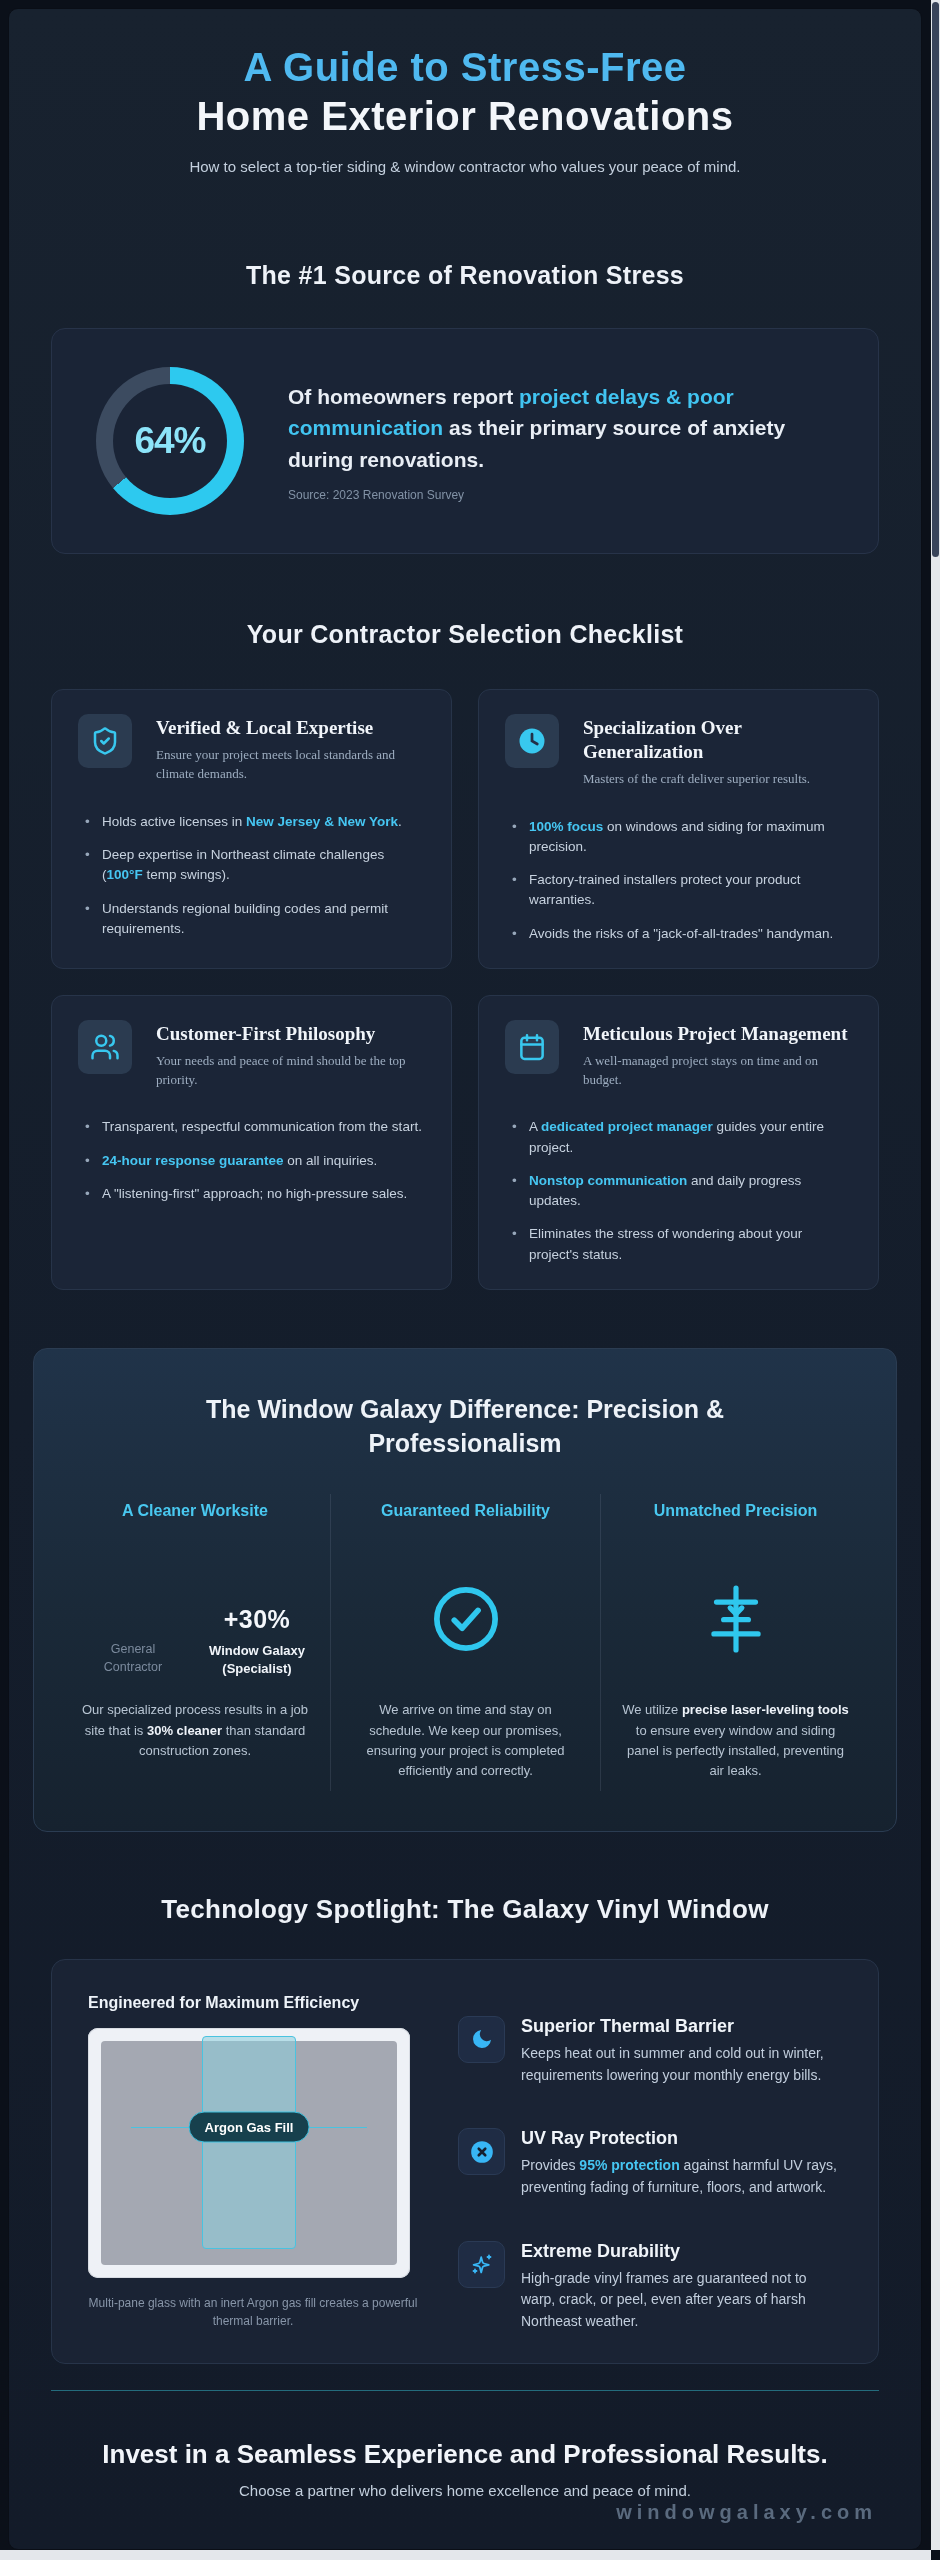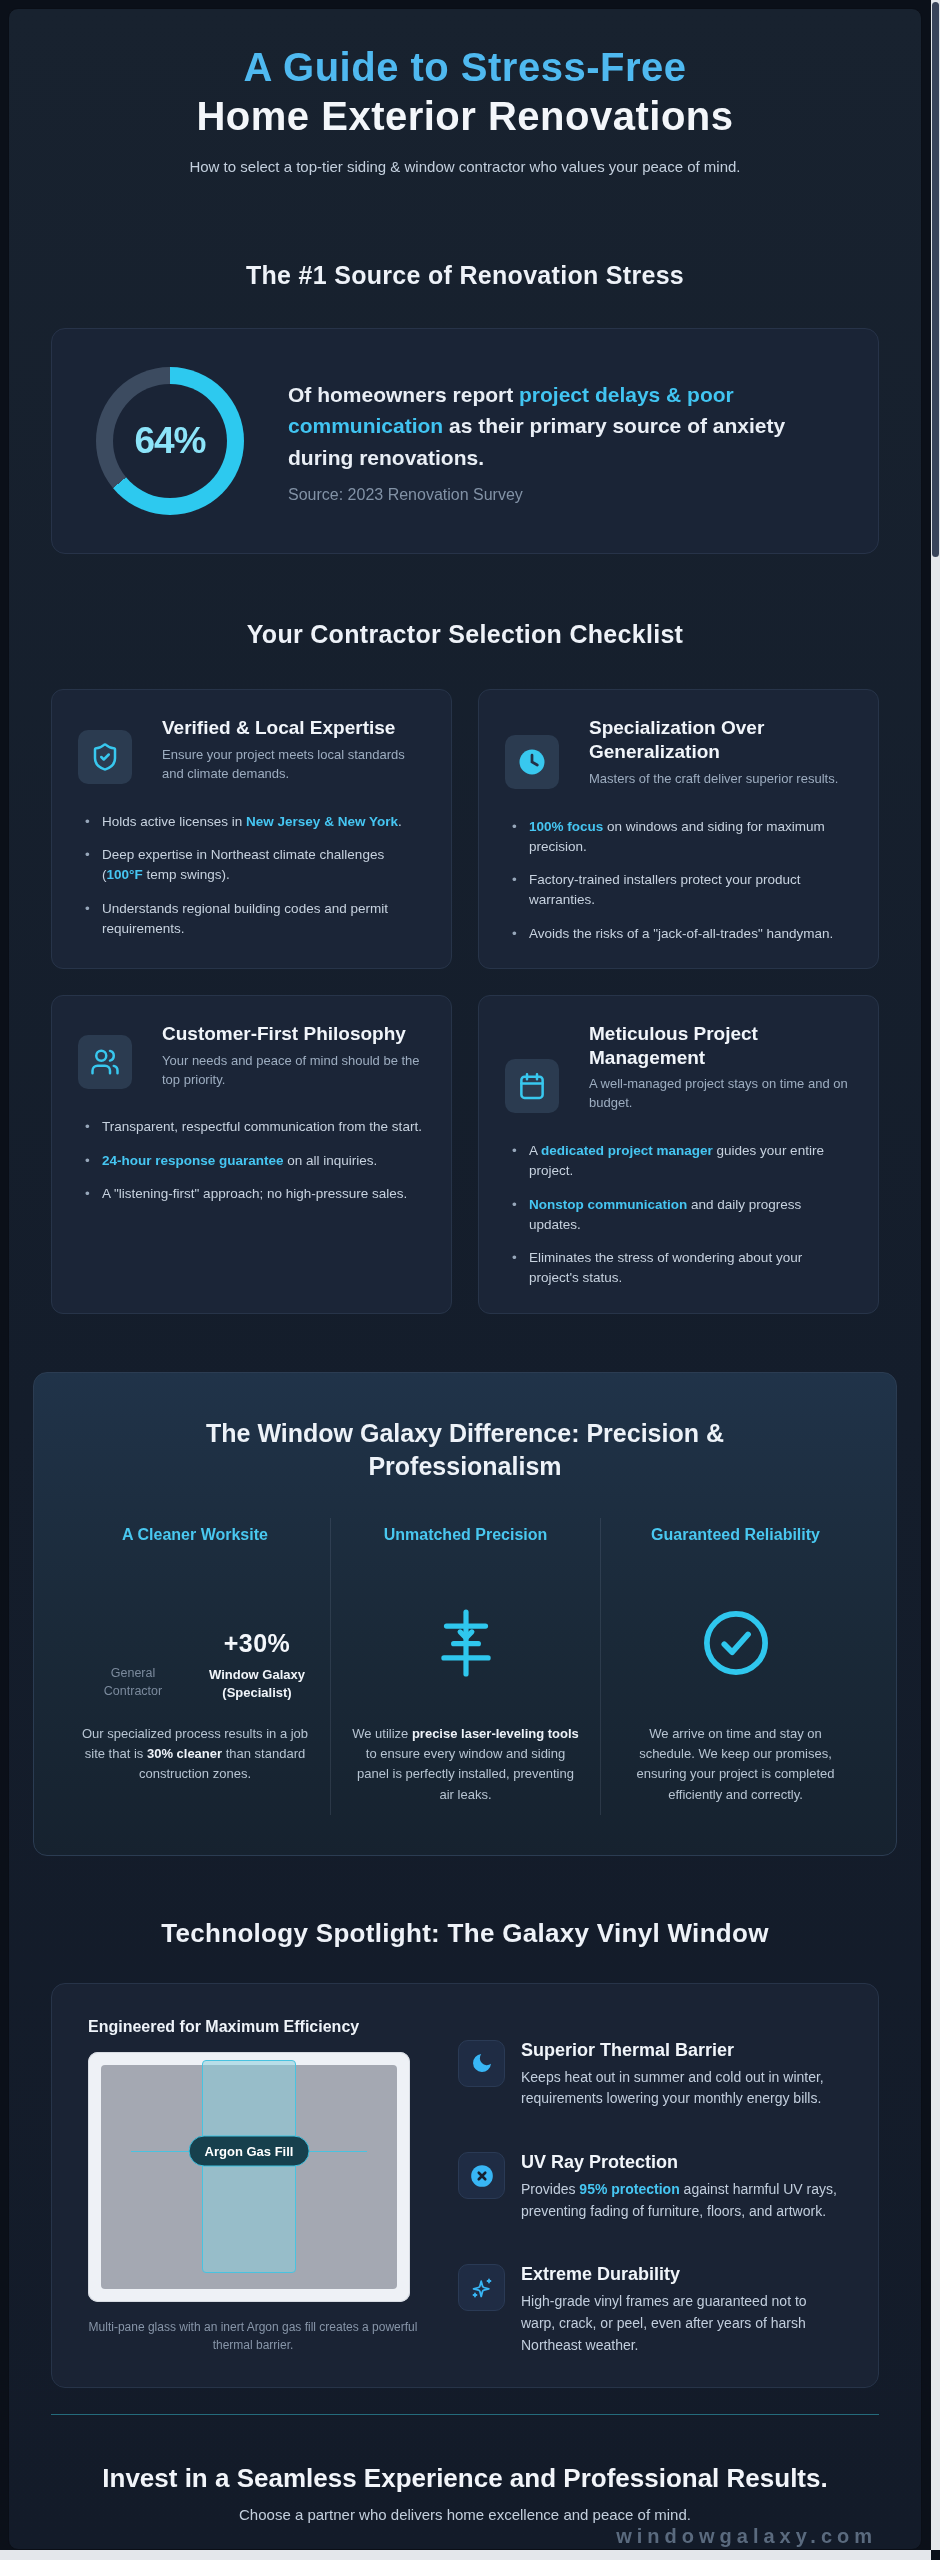--- a/index.html
+++ b/index.html
@@ -38,28 +38,28 @@
     margin:38px 4px 0; background:#1a2436; border:1px solid #273349; border-radius:14px;
     padding:38px 44px; display:flex; align-items:center; gap:44px;
   }
   .donut { width:148px; height:148px; border-radius:50%;
     background:conic-gradient(#2dc9ef 0 64%, #3c4b60 0 100%); position:relative; flex:none; }
   .donut::after { content:""; position:absolute; inset:17px; border-radius:50%; background:#1a2436; }
   .donut-label { position:absolute; inset:0; z-index:1; display:flex; align-items:center; justify-content:center;
     font-size:37px; font-weight:bold; color:#8ce4f9; letter-spacing:-1px; }
   .stat-text { font-size:21px; font-weight:bold; color:#e9eef5; line-height:1.5; max-width:560px; }
   .stat-text .cy { color:#41c4f1; }
-  .stat-source { margin-top:13px; font-size:16px; font-weight:normal; color:#8292a6; }
+  .stat-source { margin-top:13px; font-size:12px; font-weight:normal; color:#8292a6; }
 
   
   .grid2 { margin:40px 4px 0; display:grid; grid-template-columns:1fr 1fr; gap:26px; }
   .card {
     background:#1b2537; border:1px solid #273449; border-radius:12px; padding:24px 26px;
   }
-  .card-head { display:flex; gap:30px; align-items:flex-end; }
+  .card-head { display:flex; gap:24px; align-items:flex-start;font-family:Liberation Serif, serif; }
   .icon-box { width:54px; height:54px; flex:none; border-radius:10px; background:#2b3b50;
     display:flex; align-items:center; justify-content:center; color:#38c8ef; }
   .card-title { color:#f1f5fa; font-size:19px; font-weight:bold; line-height:1.25; padding-top:2px; }
   .card-sub { color:#9dadc0; font-size:13px; line-height:1.45; margin-top:6px; }
   .bullets { list-style:none; margin-top:28px; }
   .bullets li { position:relative; padding-left:24px; color:#c7d2df; font-size:13.5px; line-height:1.5; margin-top:13px; }
   .bullets li::before { content:"•"; position:absolute; left:7px; top:0; color:#97a7ba; }
   .cy { color:#46c6f2; font-weight:bold; }
   .wh { color:#eef3f9; font-weight:bold; }
 
@@ -245,44 +245,44 @@
             <div class="mini-col">
               <div class="mini-stat">+30%</div>
               <div class="mini-label-strong">Window Galaxy (Specialist)</div>
             </div>
           </div>
         </div>
         <p class="diff-body"><span>Our specialized process results in a job site that is </span><span class="wh">30% cleaner</span><span> than standard construction zones.</span></p>
       </div>
 
       <div class="diff-col">
+        <div class="diff-col-title">Guaranteed Reliability</div>
+        <div class="diff-viz" style="align-items:center;">
+          <svg width="76" height="76" viewBox="0 0 24 24" fill="none" stroke="currentColor" stroke-width="1.8" stroke-linecap="round" stroke-linejoin="round">
+              <circle cx="12" cy="12" r="9.2"></circle>
+              <path d="m8.3 12.4 2.5 2.5 5-5.6"></path>
+            </svg>
+        </div>
+        <p class="diff-body"><span>We arrive on time and stay on schedule. We keep our promises, ensuring your project is completed efficiently and correctly.</span><span class="wh"></span><span></span></p>
+      </div>
+
+      <div class="diff-col">
         <div class="diff-col-title">Unmatched Precision</div>
         <div class="diff-viz" style="align-items:center;">
           <svg width="78" height="78" viewBox="0 0 24 24" fill="none" stroke="currentColor" stroke-width="1.6" stroke-linecap="round" stroke-linejoin="round">
               <path d="M12 2.5v19"></path>
               <path d="M6 6.8h12"></path>
               <path d="m10.2 8.6 1.8 1.8 1.8-1.8"></path>
               <path d="M8.2 12.2h7.6"></path>
               <path d="M5.2 16.6h13.6"></path>
             </svg>
         </div>
         <p class="diff-body"><span>We utilize </span><span class="wh">precise laser-leveling tools</span><span> to ensure every window and siding panel is perfectly installed, preventing air leaks.</span></p>
       </div>
 
-      <div class="diff-col">
-        <div class="diff-col-title">Guaranteed Reliability</div>
-        <div class="diff-viz" style="align-items:center;">
-          <svg width="76" height="76" viewBox="0 0 24 24" fill="none" stroke="currentColor" stroke-width="1.8" stroke-linecap="round" stroke-linejoin="round">
-              <circle cx="12" cy="12" r="9.2"></circle>
-              <path d="m8.3 12.4 2.5 2.5 5-5.6"></path>
-            </svg>
-        </div>
-        <p class="diff-body"><span>We arrive on time and stay on schedule. We keep our promises, ensuring your project is completed efficiently and correctly.</span><span class="wh"></span><span></span></p>
-      </div>
-
     </div>
   </section>
 
   <section>
     <h2 class="sec-h center" style="margin-top:62px; font-size:26px;">Technology Spotlight: The Galaxy Vinyl Window</h2>
     <div class="tech-card">
 
       <div class="tech-left">
         <div class="tech-left-title">Engineered for Maximum Efficiency</div>
         <div class="win-frame">

